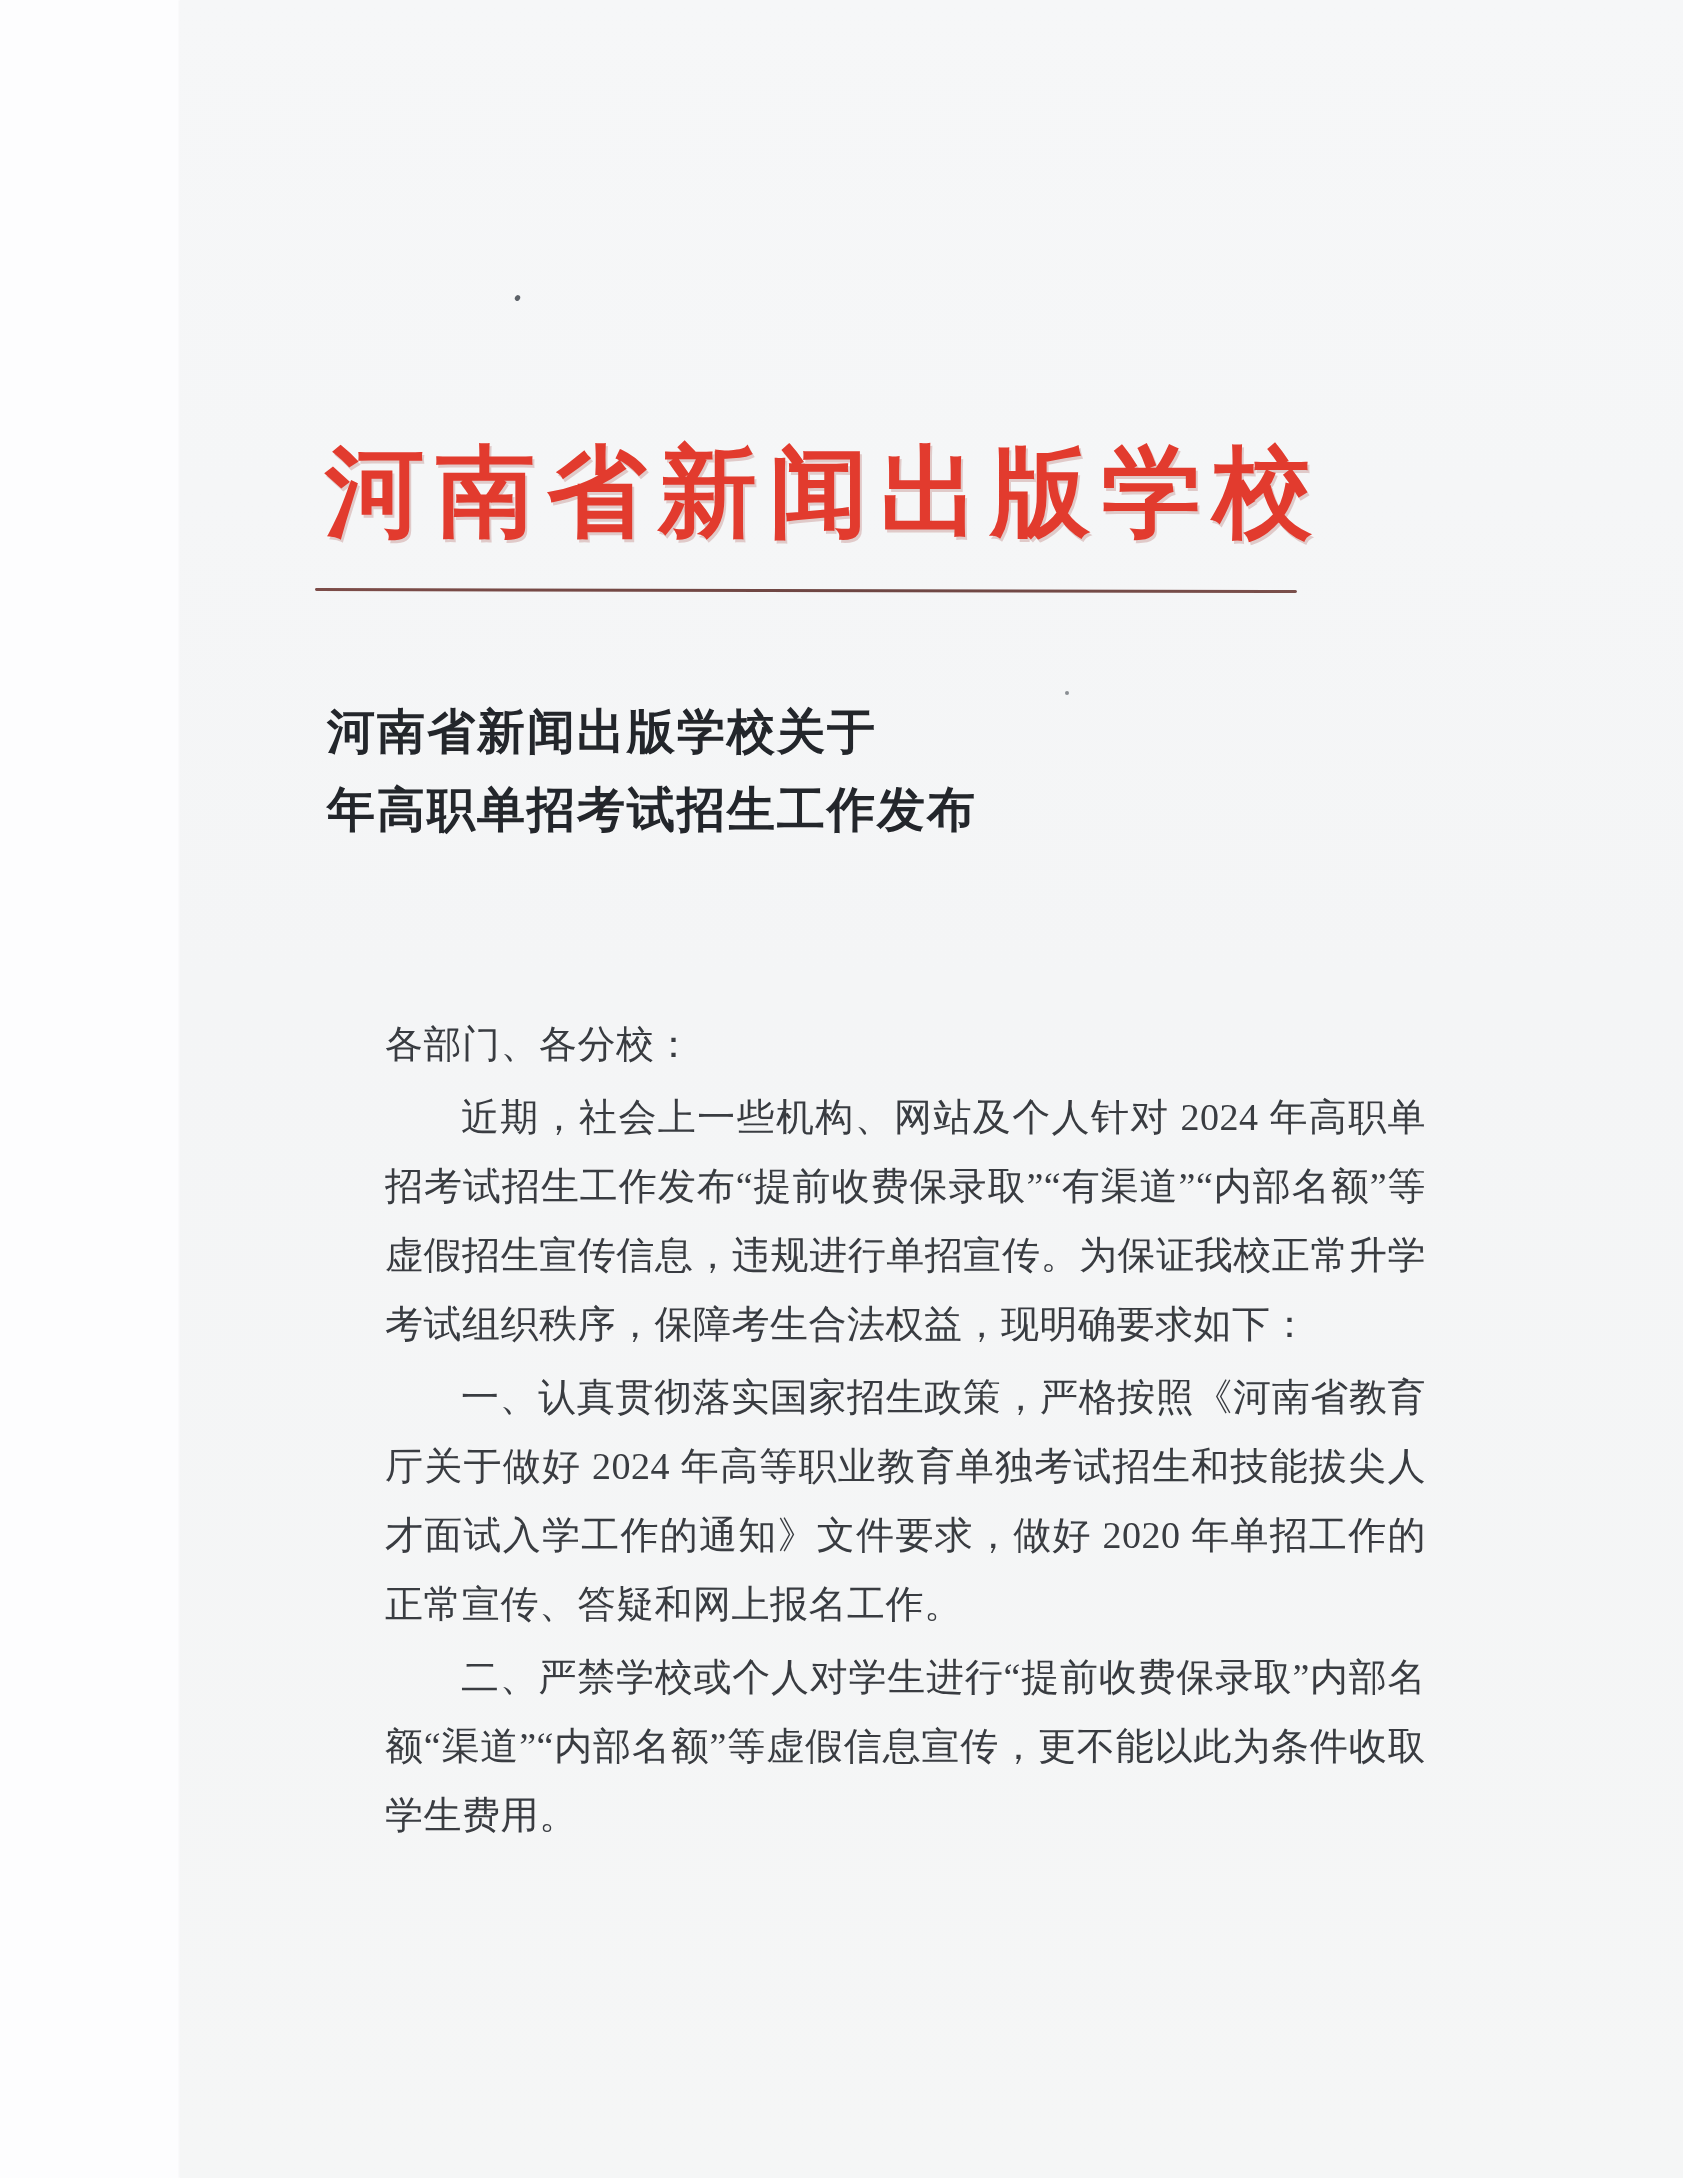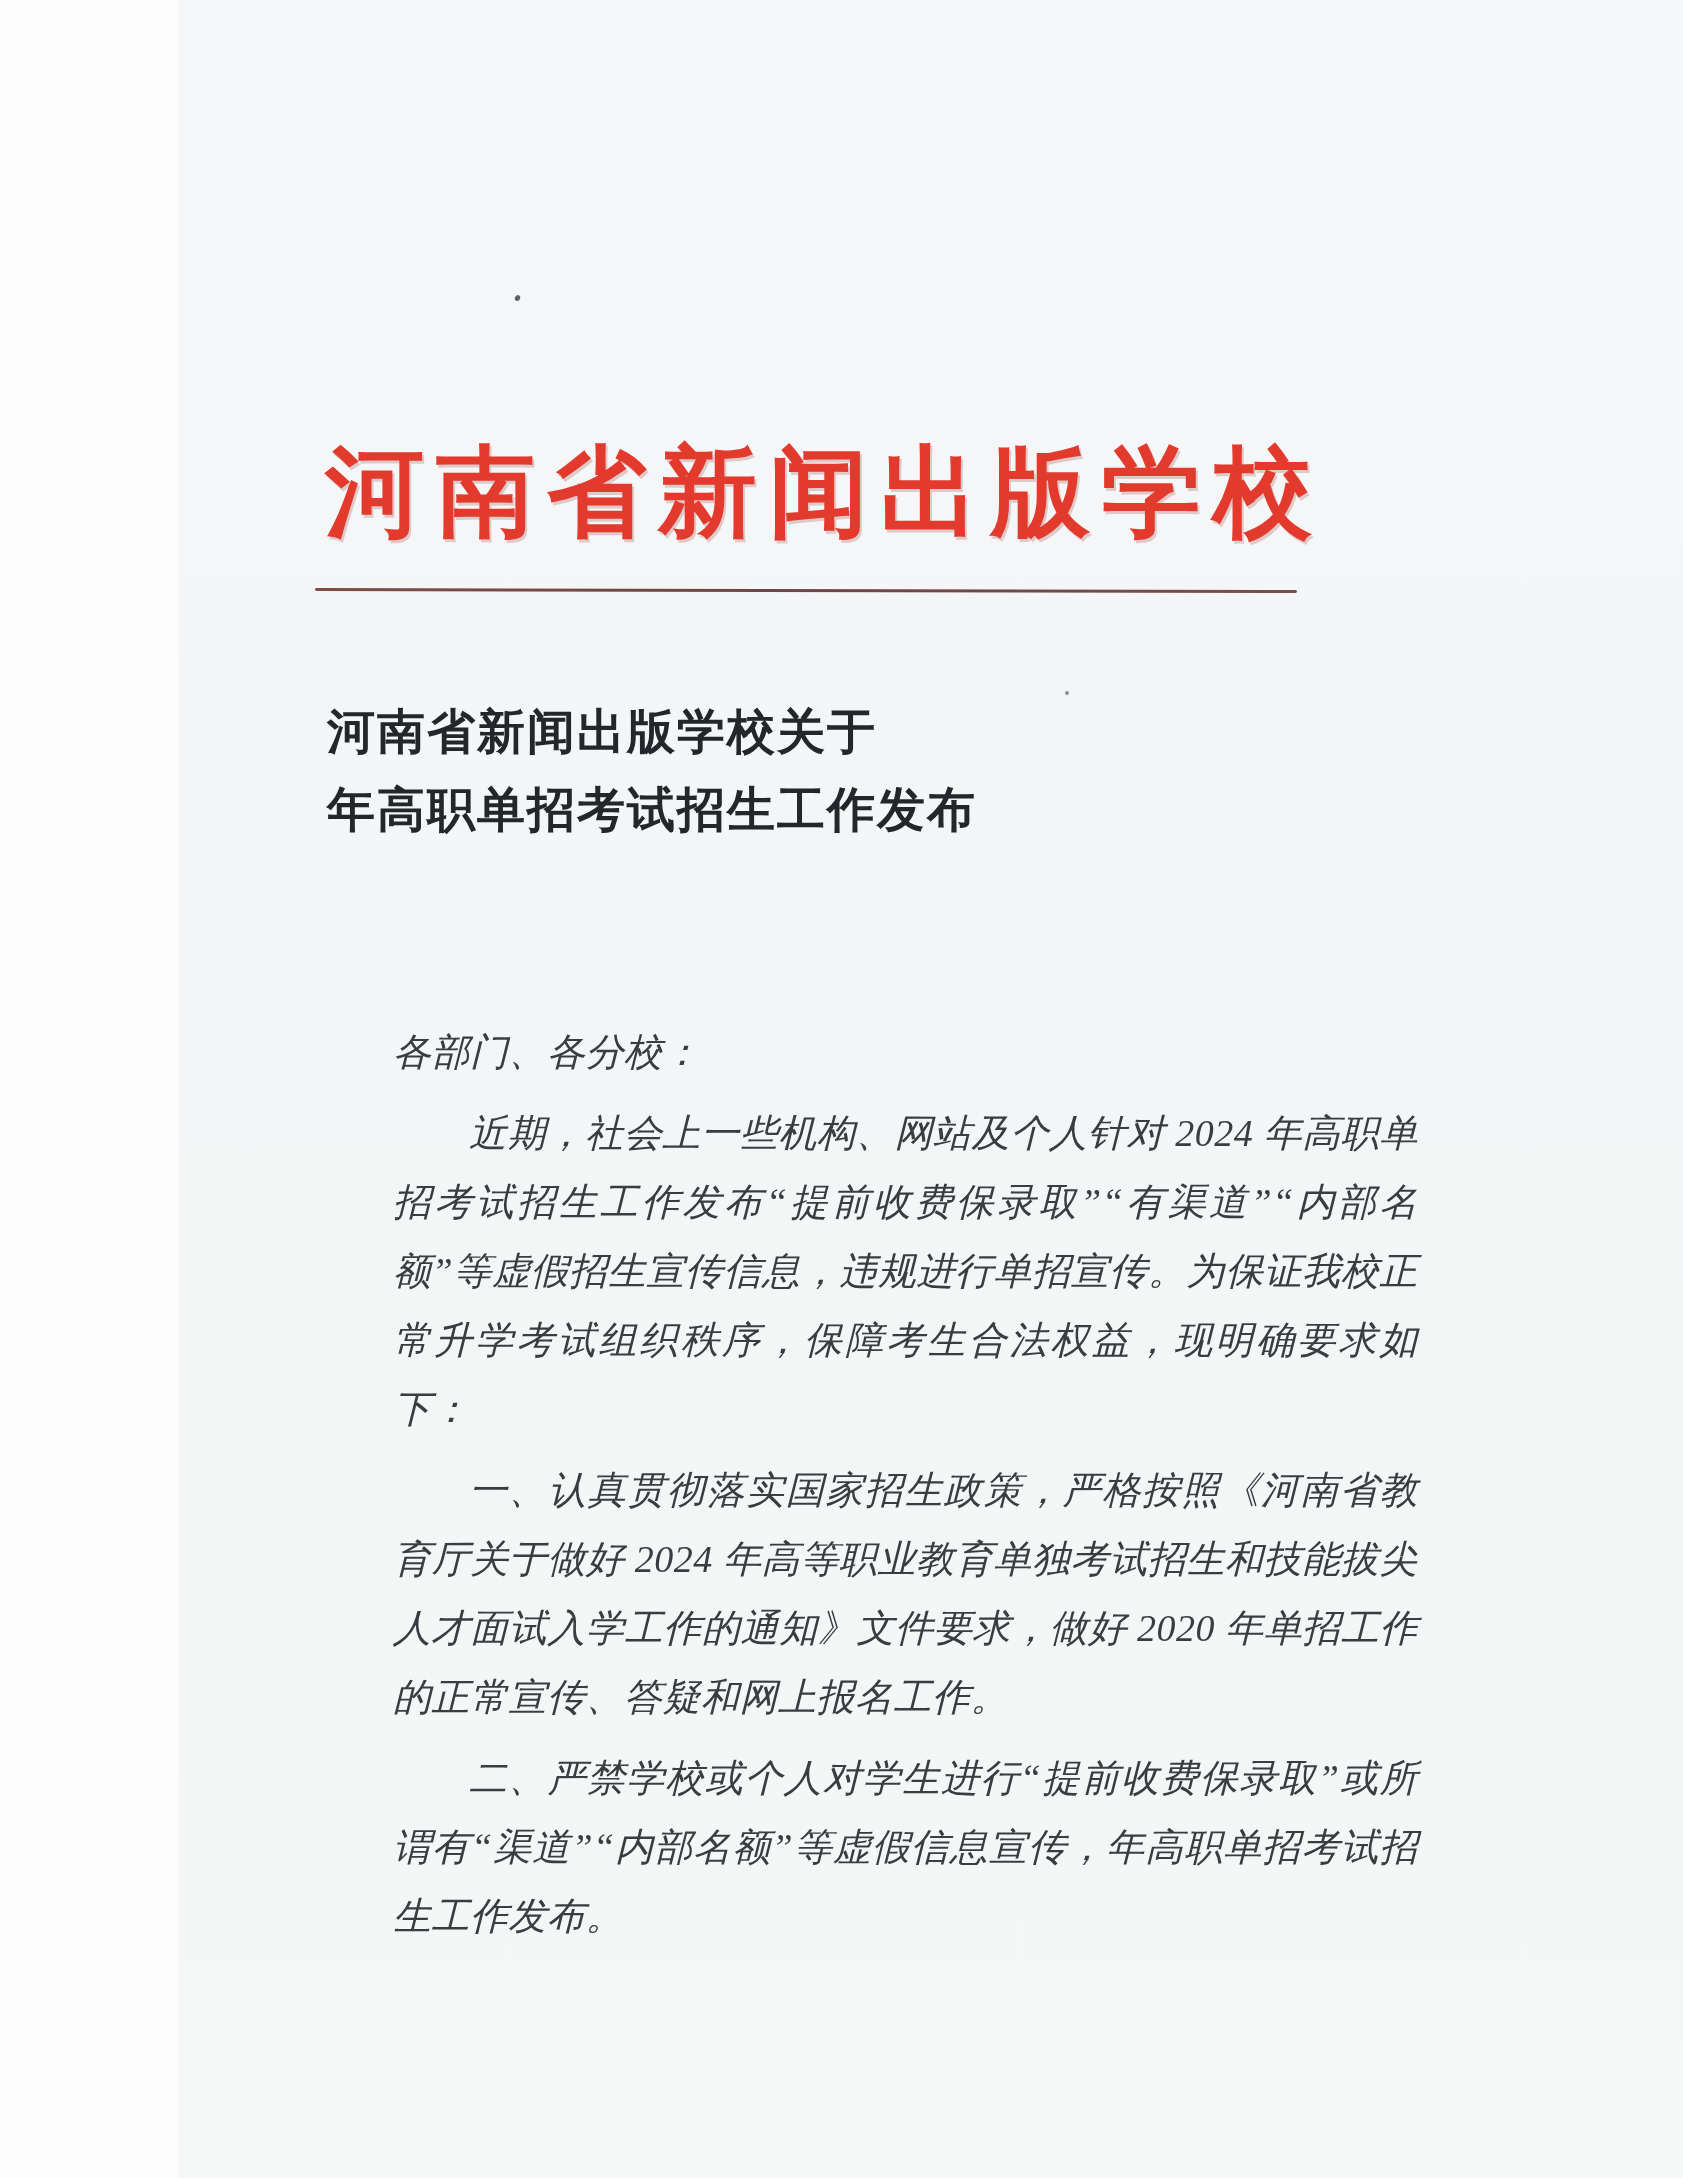--- a/index.html
+++ b/index.html
@@ -69,23 +69,22 @@
     left: 381px;
     top: 1006px;
     width: 1049px;
     font-size: 38px;
     line-height: 69px;
     color: #393c41;
     text-align: justify;
     letter-spacing: 0.5px;
   }
   .doc-body p {
-    margin: 12px;
+    margin: 4px;
     padding: 0;
-    font-style: italic;
   }
   .doc-body p.indented {
     text-indent: 2em;
   }
   
   .speck {
     position: absolute;
     border-radius: 50%;
   }
   .speck-1 {
@@ -117,20 +116,20 @@
 
   <div class="doc-title">
     <div>河南省新闻出版学校关于</div>
     <div>年高职单招考试招生工作发布</div>
   </div>
 
   <div class="doc-body">
     <p>各部门、各分校：</p>
     <p class="indented">近期，社会上一些机构、网站及个人针对 2024 年高职单招考试招生工作发布“提前收费保录取”“有渠道”“内部名额”等虚假招生宣传信息，违规进行单招宣传。为保证我校正常升学考试组织秩序，保障考生合法权益，现明确要求如下：</p>
     <p class="indented">一、认真贯彻落实国家招生政策，严格按照《河南省教育厅关于做好 2024 年高等职业教育单独考试招生和技能拔尖人才面试入学工作的通知》文件要求，做好 2020 年单招工作的正常宣传、答疑和网上报名工作。</p>
-    <p class="indented">二、严禁学校或个人对学生进行“提前收费保录取”或所谓有“渠道”“内部名额”等虚假信息宣传，年高职单招考试招生工作发布。</p>
+    <p class="indented">二、严禁学校或个人对学生进行“提前收费保录取”内部名额“渠道”“内部名额”等虚假信息宣传，更不能以此为条件收取学生费用。</p>
   </div>
 
   <div class="speck speck-1"></div>
   <div class="speck speck-2"></div>
 
 </div>
 
 
 </body></html>

